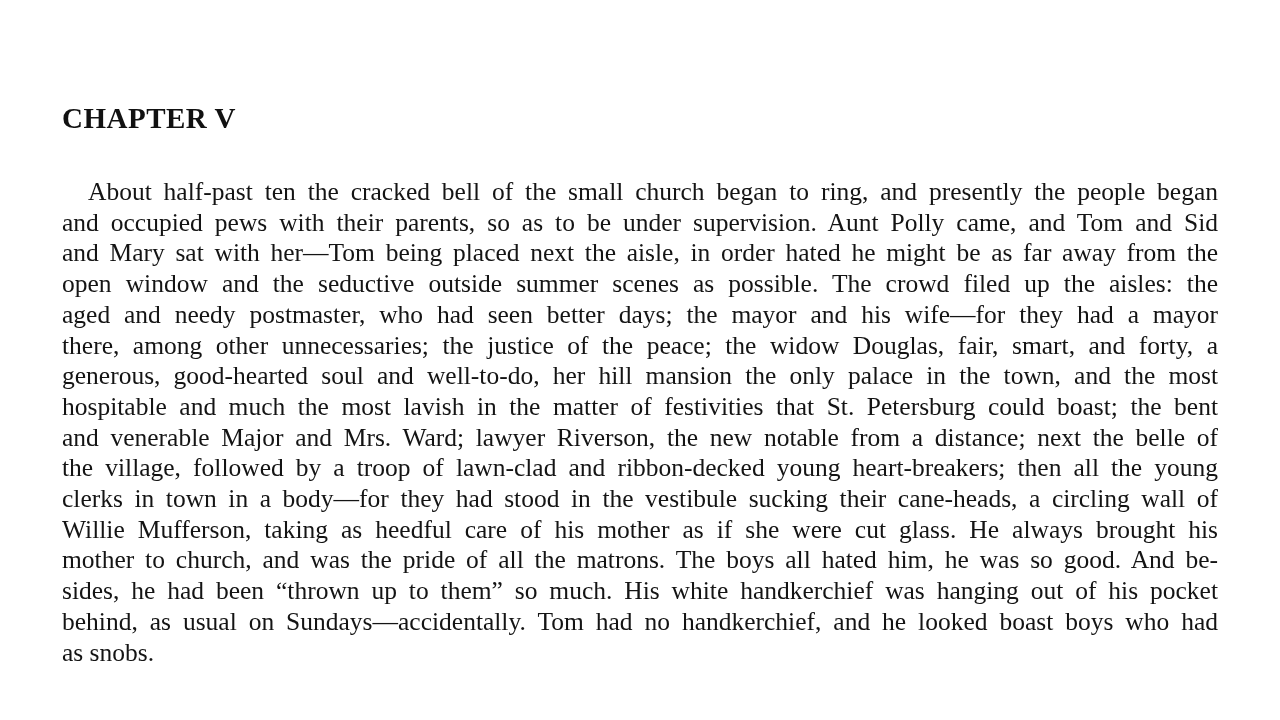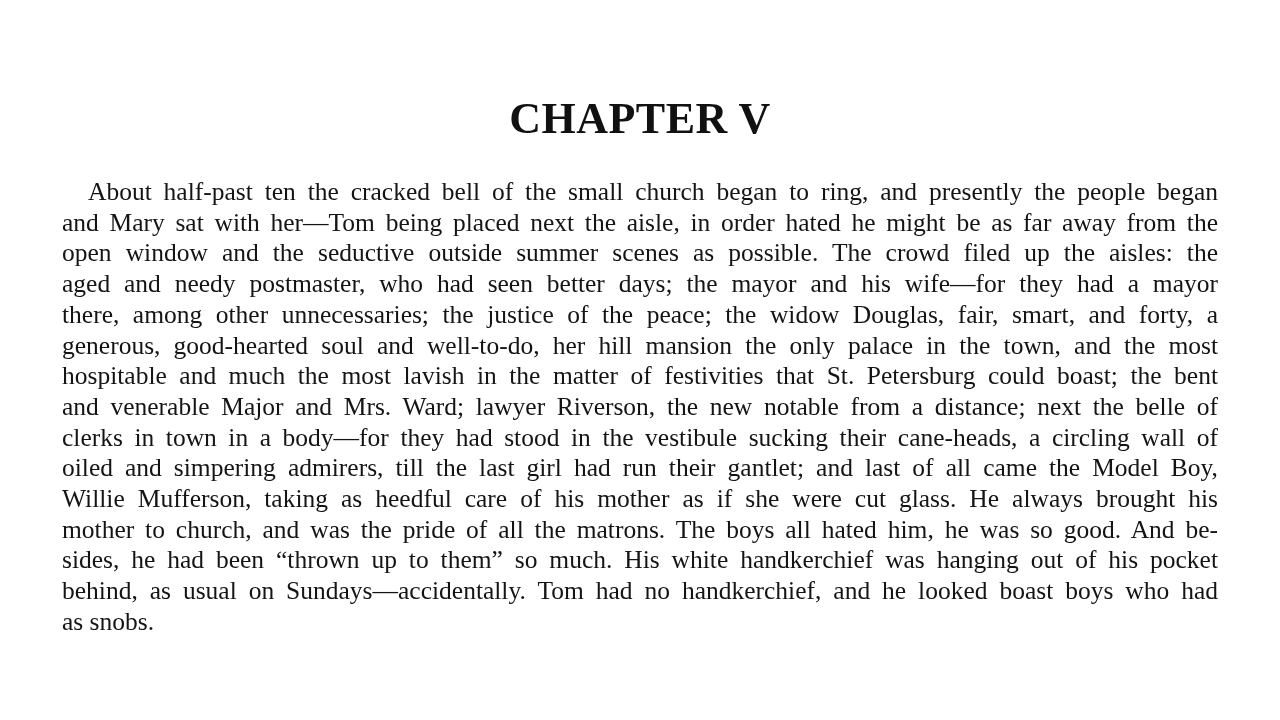--- a/index.html
+++ b/index.html
@@ -14,24 +14,23 @@
     color: #141414;
   }
   .page {
     width: 1280px;
     height: 720px;
     padding: 0 62px;
     background: #ffffff;
   }
   .chapter-title {
     margin-top: 99px;
-    font-size: 44px;
+    font-size: 29px;
     line-height: 39px;
     font-weight: bold;
-    text-align: center;
     letter-spacing: 0.5px;
     color: #111111;
   }
   .paragraph {
     margin-top: 39px;
     font-size: 25.5px;
     line-height: 30.7px;
   }
   .line {
     text-align: justify;
@@ -46,28 +45,29 @@
     text-align-last: left;
   }
 </style>
 </head>
 <body>
 
 <div class="page">
   <h1 class="chapter-title">CHAPTER V</h1>
   <div class="paragraph" id="paragraph">
       <div class="line first">About half-past ten the cracked bell of the small church began to ring, and presently the people began</div>
+      <div class="line">and occupied pews with their parents, so as to be under supervision. Aunt Polly came, and Tom and Sid</div>
       <div class="line">and Mary sat with her—Tom being placed next the aisle, in order hated he might be as far away from the</div>
       <div class="line">open window and the seductive outside summer scenes as possible. The crowd filed up the aisles: the</div>
       <div class="line">aged and needy postmaster, who had seen better days; the mayor and his wife—for they had a mayor</div>
       <div class="line">there, among other unnecessaries; the justice of the peace; the widow Douglas, fair, smart, and forty, a</div>
       <div class="line">generous, good-hearted soul and well-to-do, her hill mansion the only palace in the town, and the most</div>
       <div class="line">hospitable and much the most lavish in the matter of festivities that St. Petersburg could boast; the bent</div>
       <div class="line">and venerable Major and Mrs. Ward; lawyer Riverson, the new notable from a distance; next the belle of</div>
+      <div class="line">the village, followed by a troop of lawn-clad and ribbon-decked young heart-breakers; then all the young</div>
       <div class="line">clerks in town in a body—for they had stood in the vestibule sucking their cane-heads, a circling wall of</div>
-      <div class="line">oiled and simpering admirers, till the last girl had run their gantlet; and last of all came the Model Boy,</div>
       <div class="line">Willie Mufferson, taking as heedful care of his mother as if she were cut glass. He always brought his</div>
       <div class="line">mother to church, and was the pride of all the matrons. The boys all hated him, he was so good. And be-</div>
       <div class="line">sides, he had been “thrown up to them” so much. His white handkerchief was hanging out of his pocket</div>
       <div class="line">behind, as usual on Sundays—accidentally. Tom had no handkerchief, and he looked boast boys who had</div>
       <div class="line last">as snobs.</div>
     </div>
 </div>
 
 </body></html>

